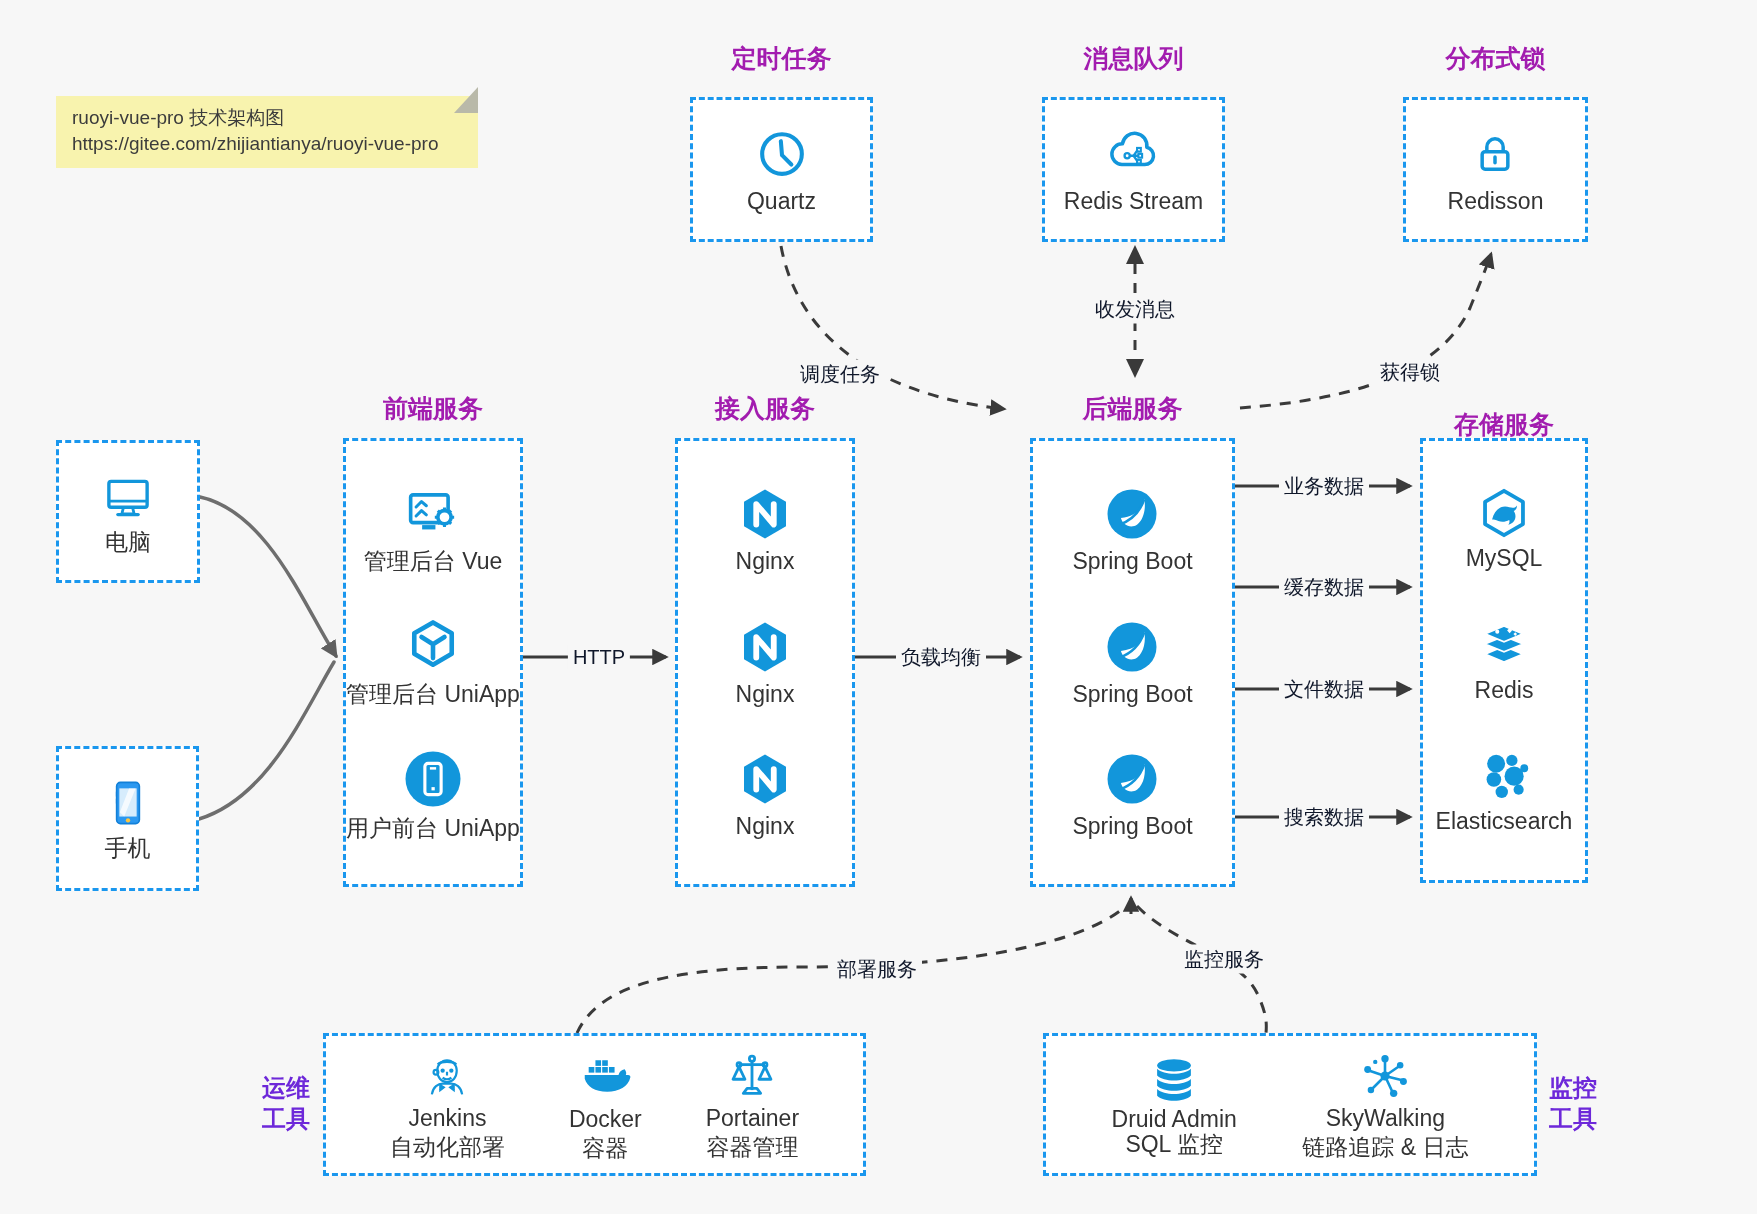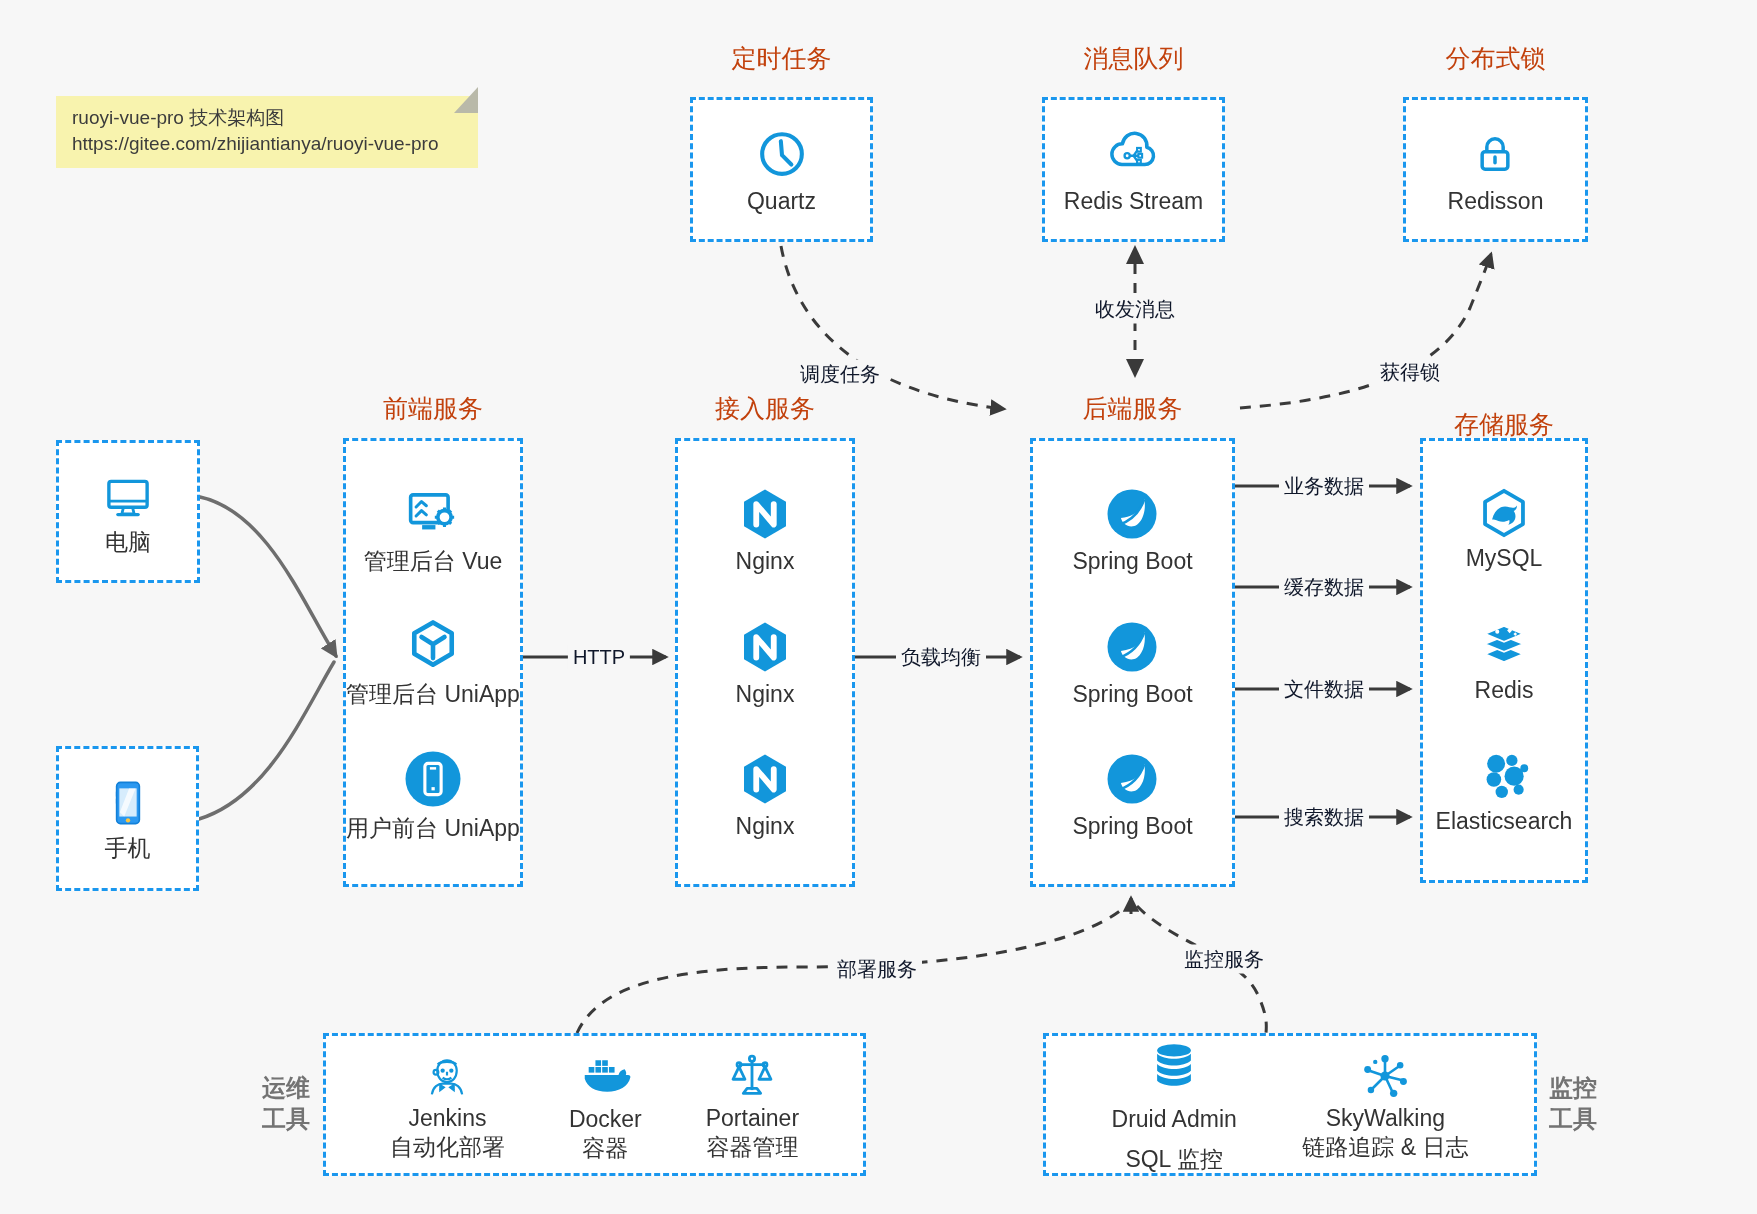--- a/index.html
+++ b/index.html
@@ -3,31 +3,31 @@
 <meta charset="utf-8">
 <style>
   html,body{margin:0;padding:0;background:#f7f7f7;}
   .canvas{position:relative;width:1757px;height:1214px;background:#f7f7f7;overflow:hidden;
           font-family:"Liberation Sans","DejaVu Sans",sans-serif;color:#333;}
   svg.connectors{position:absolute;left:0;top:0;z-index:1;}
   .note{position:absolute;left:56px;top:96px;width:422px;height:72px;background:#f8f3ae;
         box-sizing:border-box;padding:9px 0 0 16px;font-size:19px;line-height:26px;color:#3c3c3c;z-index:2;}
   .note-fold{position:absolute;right:0;top:-9px;width:24px;height:26px;background:#b9b9a9;
         clip-path:polygon(100% 0,100% 100%,0 100%);}
-  .gtitle{position:absolute;color:#c2410c;font-weight:normal;font-size:25px;text-align:center;z-index:3;white-space:nowrap;}
+  .gtitle{position:absolute;color:#a21caf;font-weight:bold;font-size:25px;text-align:center;z-index:3;white-space:nowrap;}
   .box{position:absolute;border:3px dashed #1a97ee;background:#ffffff;box-sizing:border-box;z-index:2;}
   .vcol{display:flex;flex-direction:column;justify-content:space-evenly;align-items:center;}
   .hrow{display:flex;justify-content:space-evenly;align-items:center;}
   .item{display:flex;flex-direction:column;align-items:center;gap:7px;}
   .ilabel{font-size:23px;color:#333;white-space:nowrap;text-align:center;line-height:25px;}
   .ic{display:block;}
   .ic svg{display:block;}
   .elabel{position:absolute;transform:translate(-50%,-50%);font-size:20px;color:#0f172a;background:#f7f7f7;
           padding:1px 5px;white-space:nowrap;z-index:4;}
-  .side-label{position:absolute;color:#737373;font-weight:bold;font-size:24px;line-height:31px;text-align:center;z-index:3;}
+  .side-label{position:absolute;color:#6d28d9;font-weight:bold;font-size:24px;line-height:31px;text-align:center;z-index:3;}
 </style>
 </head>
 <body>
 
 <div class="canvas">
 
   <svg class="connectors" width="1757" height="1214" viewBox="0 0 1757 1214">
     <defs>
       <marker id="arrD" viewBox="0 0 12 12" refX="10" refY="6" markerWidth="5.5" markerHeight="5.5" orient="auto">
         <path d="M0 0 L12 6 L0 12 Z" fill="#3a3a3a"></path>
@@ -326,21 +326,21 @@
             <path d="M36 15.5 L30.5 27 H41.5 Z" stroke-linejoin="round"></path>
             <path d="M16 40 h16 l-3.5 -4.5 h-9 z" stroke-linejoin="round"></path>
           </svg>
       </span>
       <span class="ilabel">Portainer</span>
       <span class="ilabel">容器管理</span>
     </div>
   </div>
 
   <div class="box hrow" style="left:1043px;top:1033px;width:494px;height:143px">
-    <div class="item" style="gap:15px">
+    <div class="item" style="gap:0">
       <span class="ic">
         <svg width="54" height="54" viewBox="0 0 48 48" fill="#1296db">
             <ellipse cx="24" cy="11" rx="15" ry="5.5"></ellipse>
             <path d="M9 14 c3 3 9 4.5 15 4.5 s12 -1.5 15 -4.5 v6 c-3 3 -9 4.5 -15 4.5 s-12 -1.5 -15 -4.5 z"></path>
             <path d="M9 23 c3 3 9 4.5 15 4.5 s12 -1.5 15 -4.5 v6 c-3 3 -9 4.5 -15 4.5 s-12 -1.5 -15 -4.5 z"></path>
             <path d="M9 32 c3 3 9 4.5 15 4.5 s12 -1.5 15 -4.5 v6 c-3 3 -9 4.5 -15 4.5 s-12 -1.5 -15 -4.5 z"></path>
           </svg>
       </span>
       <span class="ilabel">Druid Admin</span>
       <span class="ilabel">SQL 监控</span>

